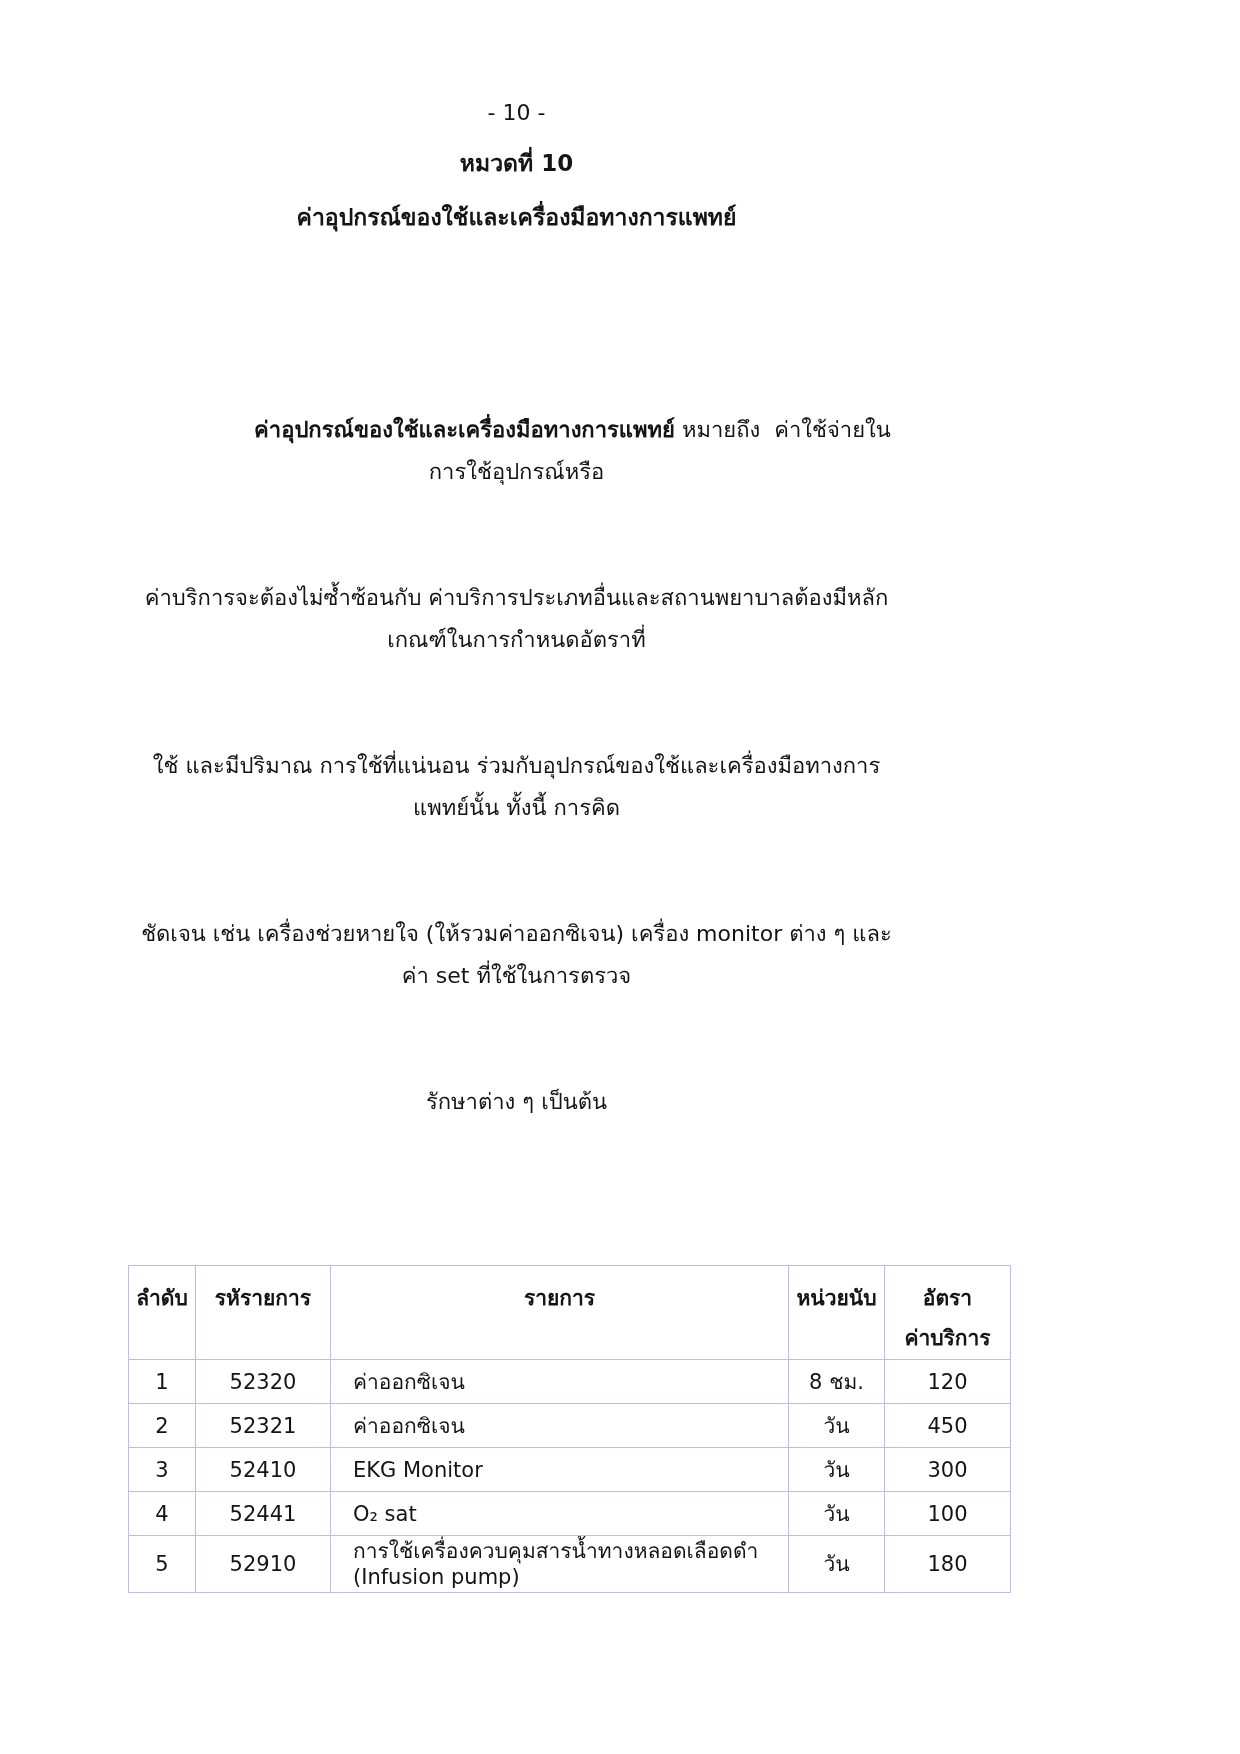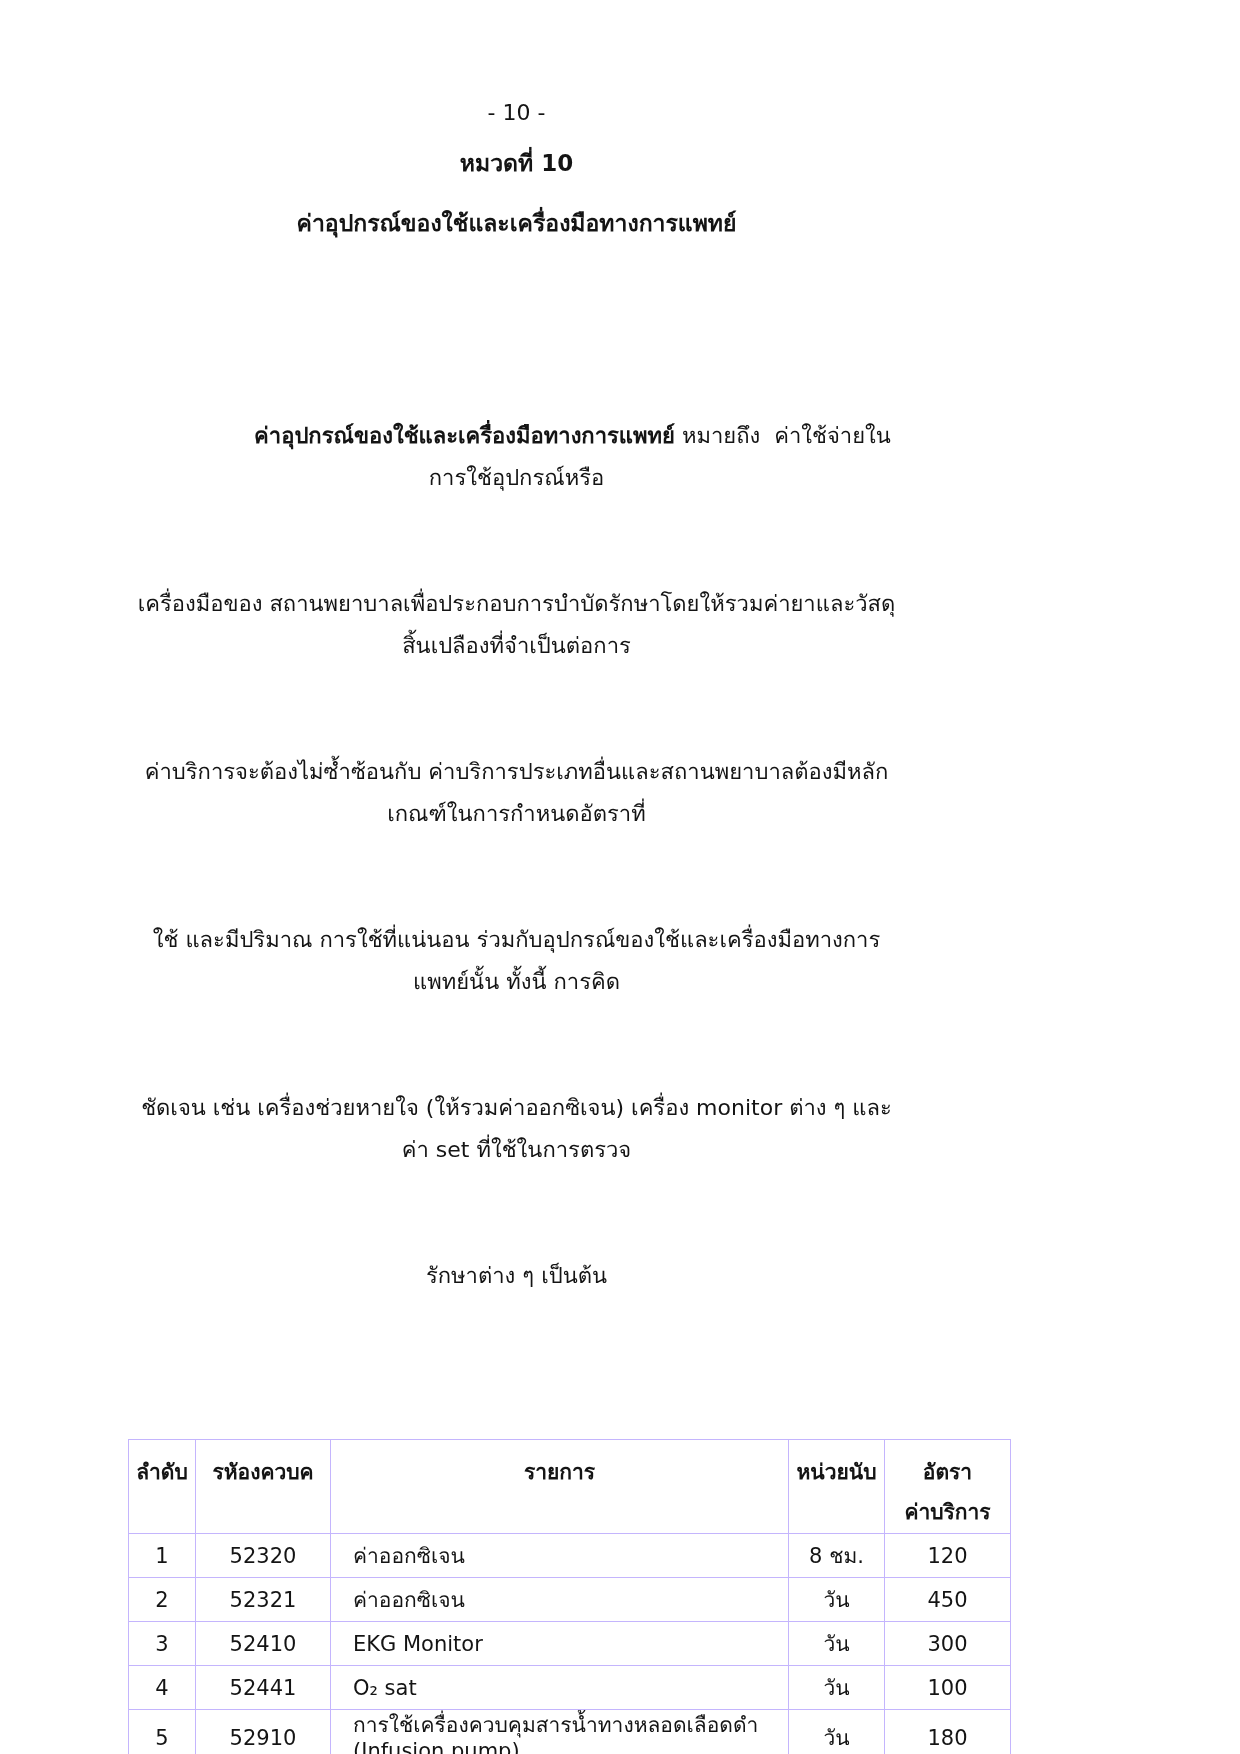--- a/index.html
+++ b/index.html
@@ -8,21 +8,21 @@
     width: 1132px;
     height: 1754px;
     background: #ffffff;
     color: #141414;
     font-family: "DejaVu Sans", "Liberation Sans", sans-serif;
     box-sizing: border-box;
     padding: 98px 227px 0 128px;
   }
   .center { text-align: center; }
   .page-number { font-size: 22px; line-height: 30px; margin-bottom: 20px; }
-  .heading { font-size: 23px; font-weight: bold; line-height: 30px; margin-bottom: 30px; }
+  .heading { font-size: 23px; font-weight: bold; line-height: 30px; margin-bottom: 24px; }
   .subheading { font-size: 23px; font-weight: bold; line-height: 30px; }
   .paragraph {
     margin-top: 93px;
     font-size: 22px;
     line-height: 42px;
     white-space: pre-wrap;
     text-align: center;
   }
   .pline { min-height: 42px; }
   .pline.first { text-indent: 112px; }
@@ -69,39 +69,38 @@
 <div class="page">
 
   <div class="center page-number">- 10 -</div>
 
   <div class="center heading">หมวดที่ 10</div>
 
   <div class="center subheading">ค่าอุปกรณ์ของใช้และเครื่องมือทางการแพทย์</div>
 
   <div class="paragraph">
     <div class="pline first"><strong>ค่าอุปกรณ์ของใช้และเครื่องมือทางการแพทย์</strong><span> หมายถึง  ค่าใช้จ่ายในการใช้อุปกรณ์หรือ</span></div>
-    <div class="pline">เครื่องมือของ สถานพยาบาลเพื่อประกอบการบำบัดรักษาโดยให้รวมค่ายาและวัสดุสิ้นเปลืองที่จำเป็นต่อการ</div>
     <div class="pline">ค่าบริการจะต้องไม่ซ้ำซ้อนกับ ค่าบริการประเภทอื่นและสถานพยาบาลต้องมีหลักเกณฑ์ในการกำหนดอัตราที่</div>
     <div class="pline">ใช้ และมีปริมาณ การใช้ที่แน่นอน ร่วมกับอุปกรณ์ของใช้และเครื่องมือทางการแพทย์นั้น ทั้งนี้ การคิด</div>
     <div class="pline">ชัดเจน เช่น เครื่องช่วยหายใจ (ให้รวมค่าออกซิเจน) เครื่อง monitor ต่าง ๆ และค่า set ที่ใช้ในการตรวจ</div>
     <div class="pline">รักษาต่าง ๆ เป็นต้น</div>
   </div>
 
   <table class="rate-table">
     <colgroup>
       <col class="col-no">
         <col class="col-code">
         <col class="col-item">
         <col class="col-unit">
         <col class="col-rate">
     </colgroup>
     <thead>
       <tr>
         <th>ลำดับ</th>
-        <th>รหัองควบค</th>
+        <th>รหัรายการ</th>
         <th>รายการ</th>
         <th>หน่วยนับ</th>
         <th>
           <div>อัตรา</div>
           <div>ค่าบริการ</div>
         </th>
       </tr>
     </thead>
     <tbody>
       <tr>

